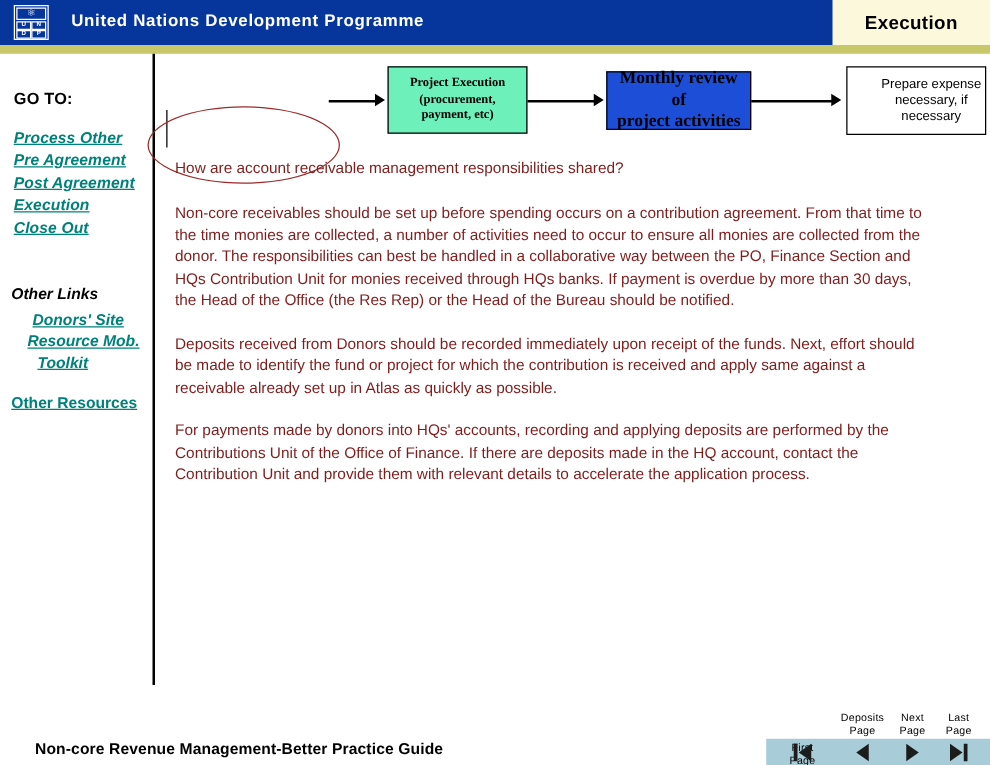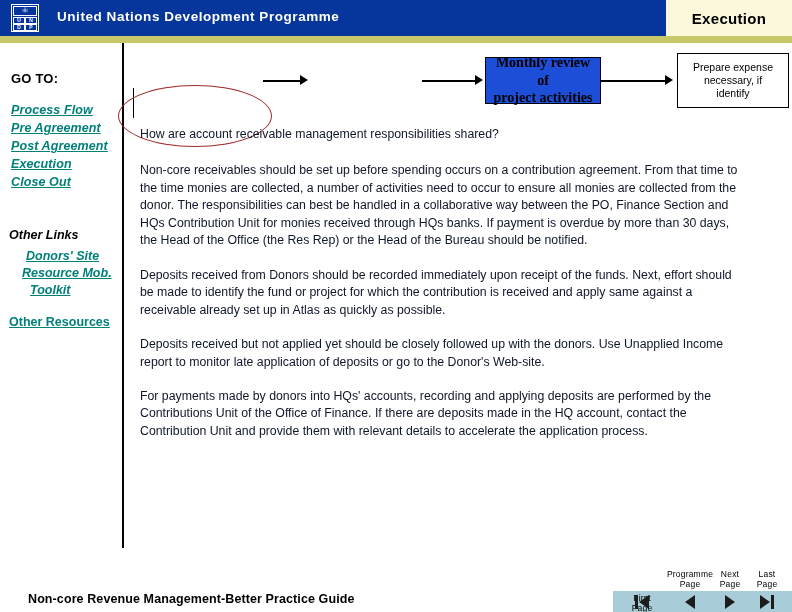--- a/index.html
+++ b/index.html
@@ -202,21 +202,21 @@
   #content-heading {
     font-size: 13.5px;
     font-weight: bold;
     color: #000000;
     margin: 0 0 16px 0;
     letter-spacing: 0.1px;
   }
   #content p {
     margin: 0 0 17px 0;
     font-size: 12.3px;
-    color: #0f172a;
+    color: #7f1d1d;
     line-height: 1.42;
     text-align: left;
   }
   #content p.q { margin-bottom: 19px; }
 
   
   #footer-title {
     position: absolute;
     left: 28px; top: 592px;
     font-size: 12.5px;
@@ -280,21 +280,21 @@
 
 <div id="page-title-panel">
   <span class="title-text">Execution</span>
 </div>
 
 <div id="header-underband"></div>
 
 <div id="sidebar">
   <div id="goto-label">GO TO:</div>
 
-  <div class="nav-link" style="top:60px">Process Flow</div>
+  <div class="nav-link" style="top:60px">Process Other</div>
   <div class="nav-link" style="top:78px">Pre Agreement</div>
   <div class="nav-link" style="top:96px">Post Agreement</div>
   <div class="nav-link" style="top:114px">Execution</div>
   <div class="nav-link" style="top:132px">Close Out</div>
 
   <div id="other-links-label">Other Links</div>
 
   <div class="sub-link" style="left:26px; top:206px">Donors' Site</div>
   <div class="sub-link" style="left:22px; top:223px">Resource Mob.</div>
   <div class="sub-link" style="left:30px; top:240px">Toolkit</div>
@@ -304,61 +304,67 @@
 <div id="sidebar-divider"></div>
 
 <div id="flow">
   <div id="drop-line"></div>
 
   <div id="highlight-ellipse"></div>
 
   <div class="conn-line" style="left:263px; top:37px; width:38px;"></div>
   <div class="conn-head" style="left:300px; top:32px;"></div>
 
+  <div class="flow-box box-green" style="left:310px; top:10px; width:112px; height:54px;">
+    <span>
+      <span class="bt">Project Execution</span>
+      <span class="bt">(procurement,</span>
+      <span class="bt">payment, etc)</span>
+    </span>
+  </div>
 
   <div class="conn-line" style="left:422px; top:37px; width:54px;"></div>
   <div class="conn-head" style="left:475px; top:32px;"></div>
 
   <div class="flow-box box-orange" style="left:485px; top:14px; width:116px; height:47px;">
     <span>
       <span class="bt">Monthly review  of</span>
       <span class="bt">project activities</span>
     </span>
   </div>
 
   <div class="conn-line" style="left:601px; top:37px; width:65px;"></div>
   <div class="conn-head" style="left:665px; top:32px;"></div>
 
-  <div class="flow-box box-white" style="left:677px; top:10px; width:112px; height:55px;">
+  <div class="flow-box box-white" style="left:677px; top:10px; width:112px; height:55px;justify-content:flex-end;">
     <span>
       <span class="bt">Prepare expense</span>
       <span class="bt">necessary, if</span>
-      <span class="bt">identify</span>
+      <span class="bt">necessary</span>
     </span>
   </div>
 </div>
 
 <div id="content">
   <p class="q">How are account receivable management responsibilities shared?</p>
   <p>Non-core receivables should be set up before spending occurs on a contribution agreement. From that time to the time monies are collected, a number of activities need to occur to ensure all monies are collected from the donor.  The responsibilities can best be handled in a collaborative way between the PO, Finance Section and HQs Contribution Unit for monies received through HQs banks.  If payment is overdue by more than 30 days, the Head of the Office (the Res Rep) or the Head of the Bureau should be notified.</p>
   <p>Deposits received from Donors should be recorded immediately upon receipt of the funds.  Next, effort should be made to identify the fund or project for which the contribution is received and apply same against a receivable already set up in Atlas as quickly as possible.</p>
-  <p>Deposits received but not applied yet should be closely followed up with the donors.   Use Unapplied Income report to monitor late application of deposits or go to the Donor's Web-site.</p>
   <p>For payments made by donors into HQs' accounts, recording and applying deposits are performed by the Contributions Unit of the Office of Finance. If there are deposits made in the HQ account, contact the Contribution Unit and provide them with relevant details to accelerate the application process.</p>
 </div>
 
 <div id="footer-title">Non-core Revenue Management-Better Practice Guide</div>
 
 <div id="nav-bar"></div>
 
 <div class="nav-btn-label" style="left:624px; top:594px; width:36px;text-align:center;">
   <span>First</span><br>
   <span>Page</span>
 </div>
 <div class="nav-btn-label" style="left:663px; top:570px; width:54px;">
-  <span>Programme</span><br>
+  <span>Deposits</span><br>
   <span>Page</span>
 </div>
 <div class="nav-btn-label" style="left:714px; top:570px; width:32px;">
   <span>Next</span><br>
   <span>Page</span>
 </div>
 <div class="nav-btn-label" style="left:751px; top:570px; width:32px;">
   <span>Last</span><br>
   <span>Page</span>
 </div>

